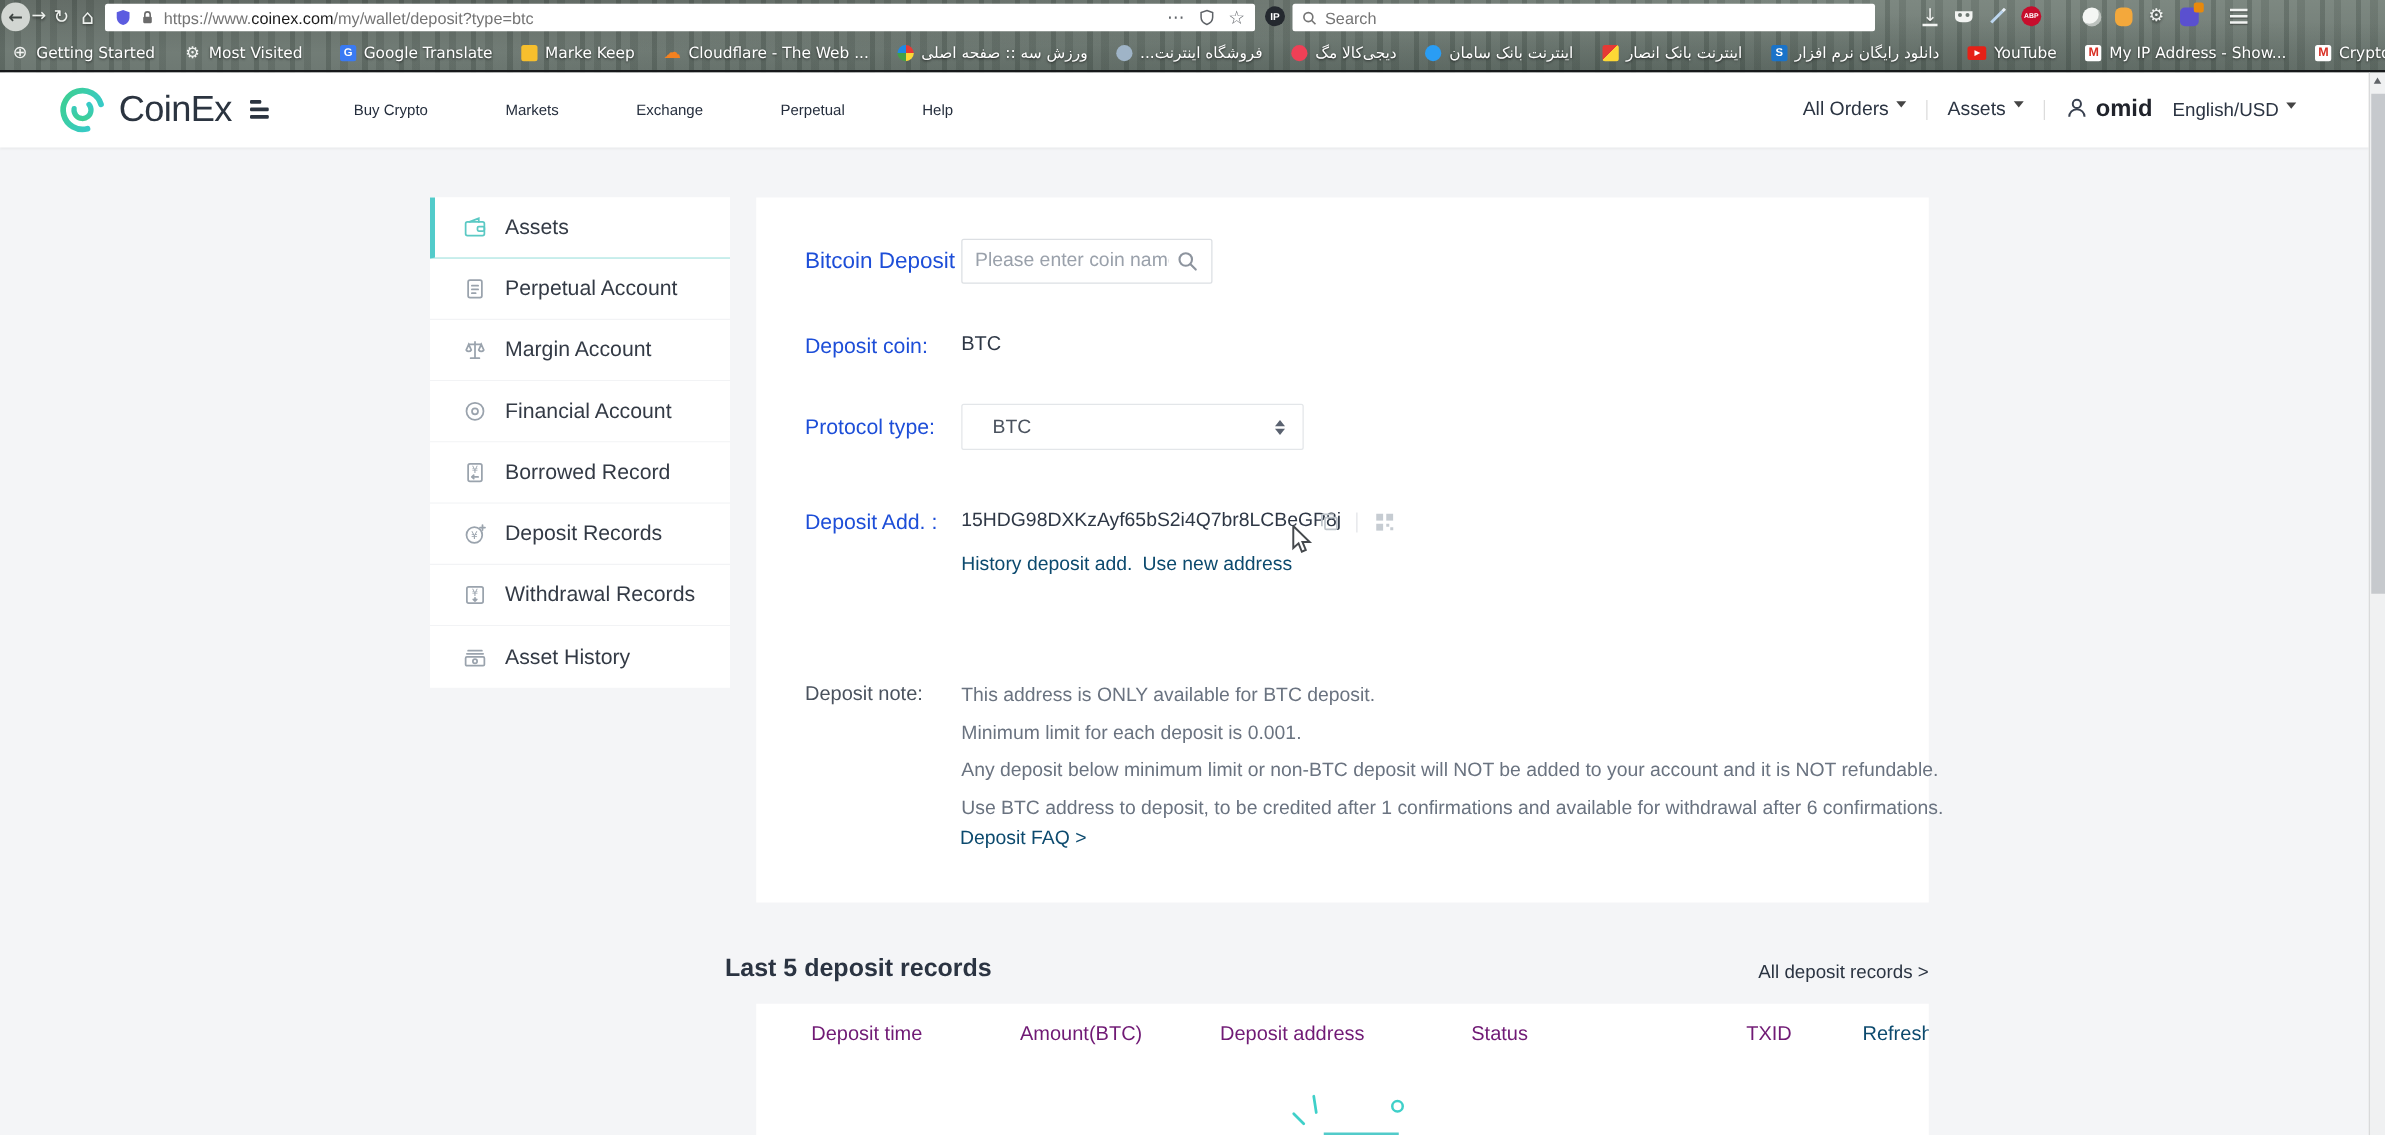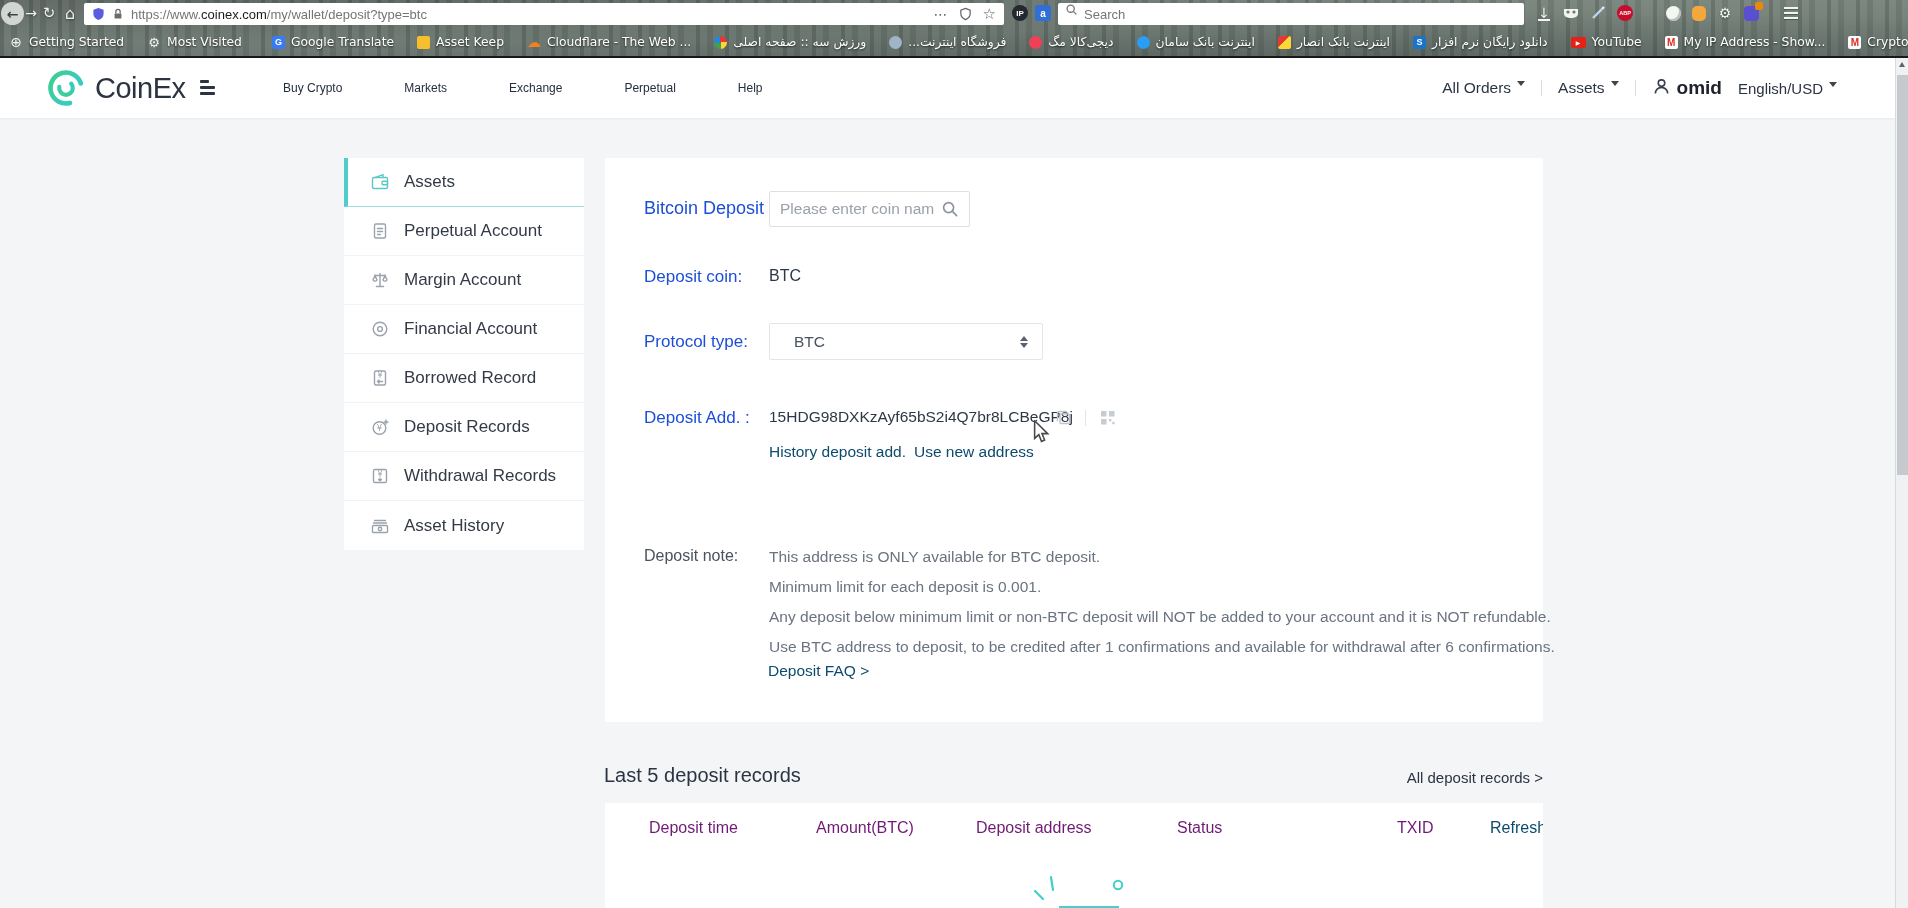--- a/index.html
+++ b/index.html
@@ -17,22 +17,22 @@
   .navbar{position:absolute;top:0;left:0;right:0;height:28px}
   .nav-glyph{position:absolute;top:4px;width:18px;height:18px;display:flex;align-items:center;justify-content:center;
     color:#eef1ee;font-size:14px;text-shadow:0 1px 2px rgba(0,0,0,.45)}
   .back-btn{position:absolute;left:1px;top:2px;width:23px;height:23px;border-radius:50%;background:#d2d6d2;
     color:#3e4441;display:flex;align-items:center;justify-content:center;font-size:14px;font-weight:bold}
   .urlbar{position:absolute;left:84px;top:3px;width:920px;height:22px;background:#fff;border-radius:2px;
     display:flex;align-items:center;padding:0 8px;gap:7px}
   .url-text{font-size:13px;color:#757575;white-space:nowrap;flex:1;overflow:hidden}
   .url-text b{color:#1b1b1b;font-weight:normal}
   .url-right{display:flex;align-items:center;gap:11px;color:#5f6368}
-  .searchbar{position:absolute;left:1058px;top:3px;width:466px;height:22px;background:#fff;border-radius:2px;
-    display:flex;padding:0 7px;gap:6px}
+  .searchbar{position:absolute;left:1034px;top:3px;width:466px;height:22px;background:#fff;border-radius:2px;
+    display:flex;align-items:center;padding:0 7px;gap:6px}
   .searchbar input{border:none;outline:none;font-size:13px;color:#444;flex:1;font-family:inherit;background:transparent}
   .searchbar input::placeholder{color:#757575}
   .ext-badge{position:absolute;top:5px;width:16px;height:16px;border-radius:50%;display:flex;align-items:center;justify-content:center;
     color:#fff;font-size:8px;font-weight:bold}
   .toolbar-icons{position:absolute;top:5px;display:flex;align-items:center;gap:11px}
   .ticon{width:16px;height:16px;display:flex;align-items:center;justify-content:center;color:#f2f4f2;font-size:14px;position:relative;
     text-shadow:0 1px 2px rgba(0,0,0,.4)}
   .abp{background:#c70d2c;border-radius:50%;font-size:5.5px;font-weight:bold;color:#fff;text-shadow:none}
   .whitedot{background:#f4f6f4;border-radius:50%;width:15px;height:15px;box-shadow:inset -2px -2px 0 rgba(120,130,125,.45)}
   .orangeblob{background:#f3a83c;border-radius:5px;width:14px;height:15px}
@@ -106,21 +106,21 @@
   .updown{display:flex;flex-direction:column;gap:2px}
   .updown i{width:0;height:0;border-left:4.5px solid transparent;border-right:4.5px solid transparent;display:block}
   .updown .up{border-bottom:5px solid #5a6270}
   .updown .dn{border-top:5px solid #5a6270}
   .addr-icons{position:absolute;left:449px;top:250px;display:flex;align-items:center;gap:12px}
   .teal-link{color:#0c4a6e;font-size:15.5px;cursor:pointer;white-space:nowrap}
   .notes{position:absolute;left:164px;top:384px;font-size:15.5px;color:#6a7380;line-height:30px;white-space:nowrap}
   .faq{position:absolute;left:163px;top:504px}
 
   
-  .rec-title{position:absolute;left:604px;top:764px;font-size:20px;font-weight:400;color:#2b3442}
+  .rec-title{position:absolute;left:580px;top:764px;font-size:20px;font-weight:700;color:#2b3442}
   .rec-all{position:absolute;right:365px;top:769px;font-size:15px;color:#2b3442;cursor:pointer}
   .table-card{position:absolute;left:605px;top:803px;width:938px;height:105px;background:#fff;overflow:hidden}
   .th{position:absolute;top:16px;font-size:16px;color:#701a75;white-space:nowrap}
   .refresh{position:absolute;left:885px;top:16px;font-size:16px}
   .empty-illus{position:absolute;left:400px;top:62px}
 
   
   .scrollbar{position:absolute;right:0;top:58px;width:13px;bottom:0;background:#f0f1f2;border-left:1px solid #d9dadb}
   .sb-up{position:absolute;top:4px;left:3px;width:0;height:0;border-left:3.5px solid transparent;border-right:3.5px solid transparent;border-bottom:5px solid #606468}
   .sb-thumb{position:absolute;top:17px;left:1px;width:11px;height:400px;background:#c6c9cd}
@@ -207,21 +207,21 @@
       <span class="fav fav-gear uni">⚙</span>
       <span class="bm-label">Most Visited</span>
     </div>
     <div class="bm-sep"></div>
     <div class="bm">
       <span class="fav fav-sq fav-translate">G</span>
       <span class="bm-label">Google Translate</span>
     </div>
     <div class="bm">
       <span class="fav fav-sq fav-keep"></span>
-      <span class="bm-label">Asset Keep</span>
+      <span class="bm-label">Marke Keep</span>
     </div>
     <div class="bm">
       <span class="fav fav-cloud uni">☁</span>
       <span class="bm-label">Cloudflare - The Web ...</span>
     </div>
     <div class="bm">
       <span class="fav fav-circle fav-varzesh"></span>
       <span class="bm-label rtl">ورزش سه :: صفحه اصلی</span>
     </div>
     <div class="bm">

